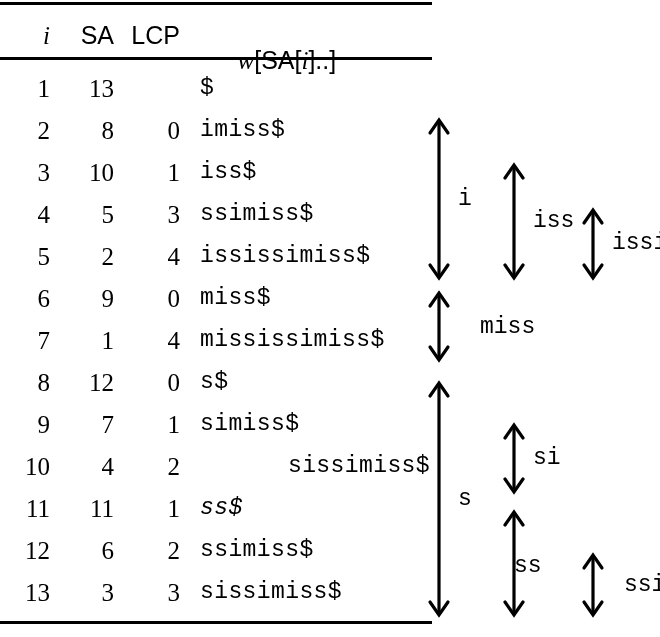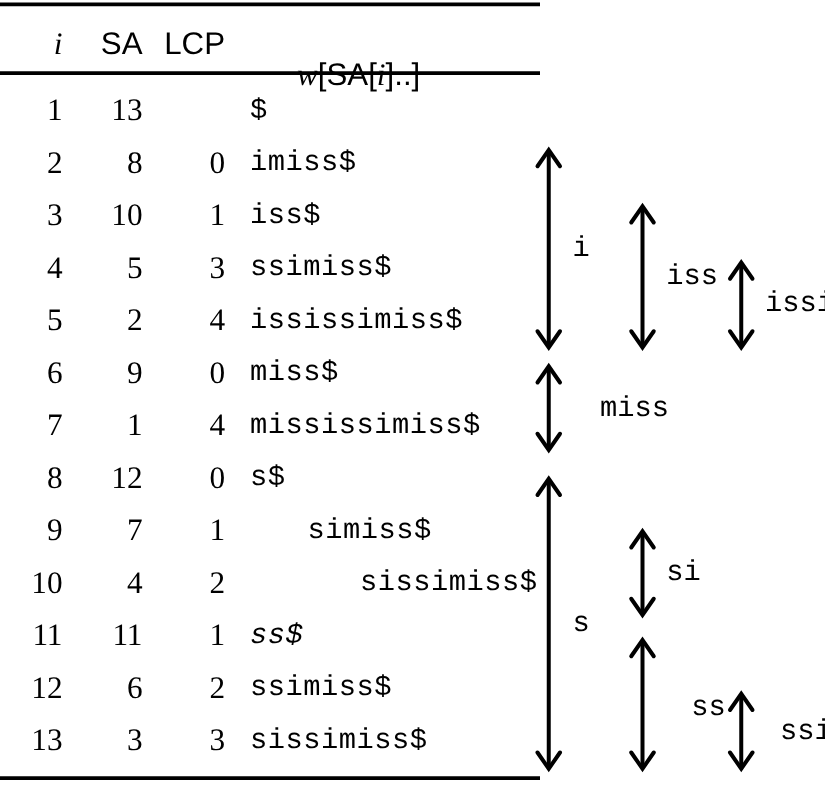--- a/index.html
+++ b/index.html
@@ -145,21 +145,21 @@
         <div class="cell num col-sa" style="top: 328px;">1</div>
         <div class="cell num col-lcp" style="top: 328px;">4</div>
         <div class="cell mono col-w" style="top: 329px;">mississimiss$</div>
         <div class="cell num col-i" style="top: 370px;">8</div>
         <div class="cell num col-sa" style="top: 370px;">12</div>
         <div class="cell num col-lcp" style="top: 370px;">0</div>
         <div class="cell mono col-w" style="top: 371px;">s$</div>
         <div class="cell num col-i" style="top: 412px;">9</div>
         <div class="cell num col-sa" style="top: 412px;">7</div>
         <div class="cell num col-lcp" style="top: 412px;">1</div>
-        <div class="cell mono col-w" style="top: 413px; margin-left: 46px;">simiss$</div>
+        <div class="cell mono col-w" style="top: 413px;">simiss$</div>
         <div class="cell num col-i" style="top: 454px;">10</div>
         <div class="cell num col-sa" style="top: 454px;">4</div>
         <div class="cell num col-lcp" style="top: 454px;">2</div>
         <div class="cell mono col-w" style="top: 455px; text-align: right;">sissimiss$</div>
         <div class="cell num col-i" style="top: 496px;">11</div>
         <div class="cell num col-sa" style="top: 496px;">11</div>
         <div class="cell num col-lcp" style="top: 496px;">1</div>
         <div class="cell mono col-w" style="top: 497px; font-style: italic;">ss$</div>
         <div class="cell num col-i" style="top: 538px;">12</div>
         <div class="cell num col-sa" style="top: 538px;">6</div>
@@ -215,18 +215,18 @@
           <path d="M 584 602 L 593 615 L 602 602" fill="none" stroke="#000000" stroke-width="3.2" stroke-linecap="round" stroke-linejoin="miter"></path>
         </g>
       </svg>
     <div id="arrow-labels">
         <div class="arrow-label" style="left: 458px; top: 188px;">i</div>
         <div class="arrow-label" style="left: 533px; top: 210px;">iss</div>
         <div class="arrow-label" style="left: 612px; top: 232px;">issi</div>
         <div class="arrow-label" style="left: 480px; top: 316px;">miss</div>
         <div class="arrow-label" style="left: 458px; top: 488px;">s</div>
         <div class="arrow-label" style="left: 533px; top: 447px;">si</div>
-        <div class="arrow-label" style="left: 553px; top: 555px;">ss</div>
+        <div class="arrow-label" style="left: 514px; top: 555px;">ss</div>
         <div class="arrow-label" style="left: 612px; top: 574px; margin-left: 12px;">ssi</div>
       </div>
   </div>
 
 </div>
 
 </body></html>

